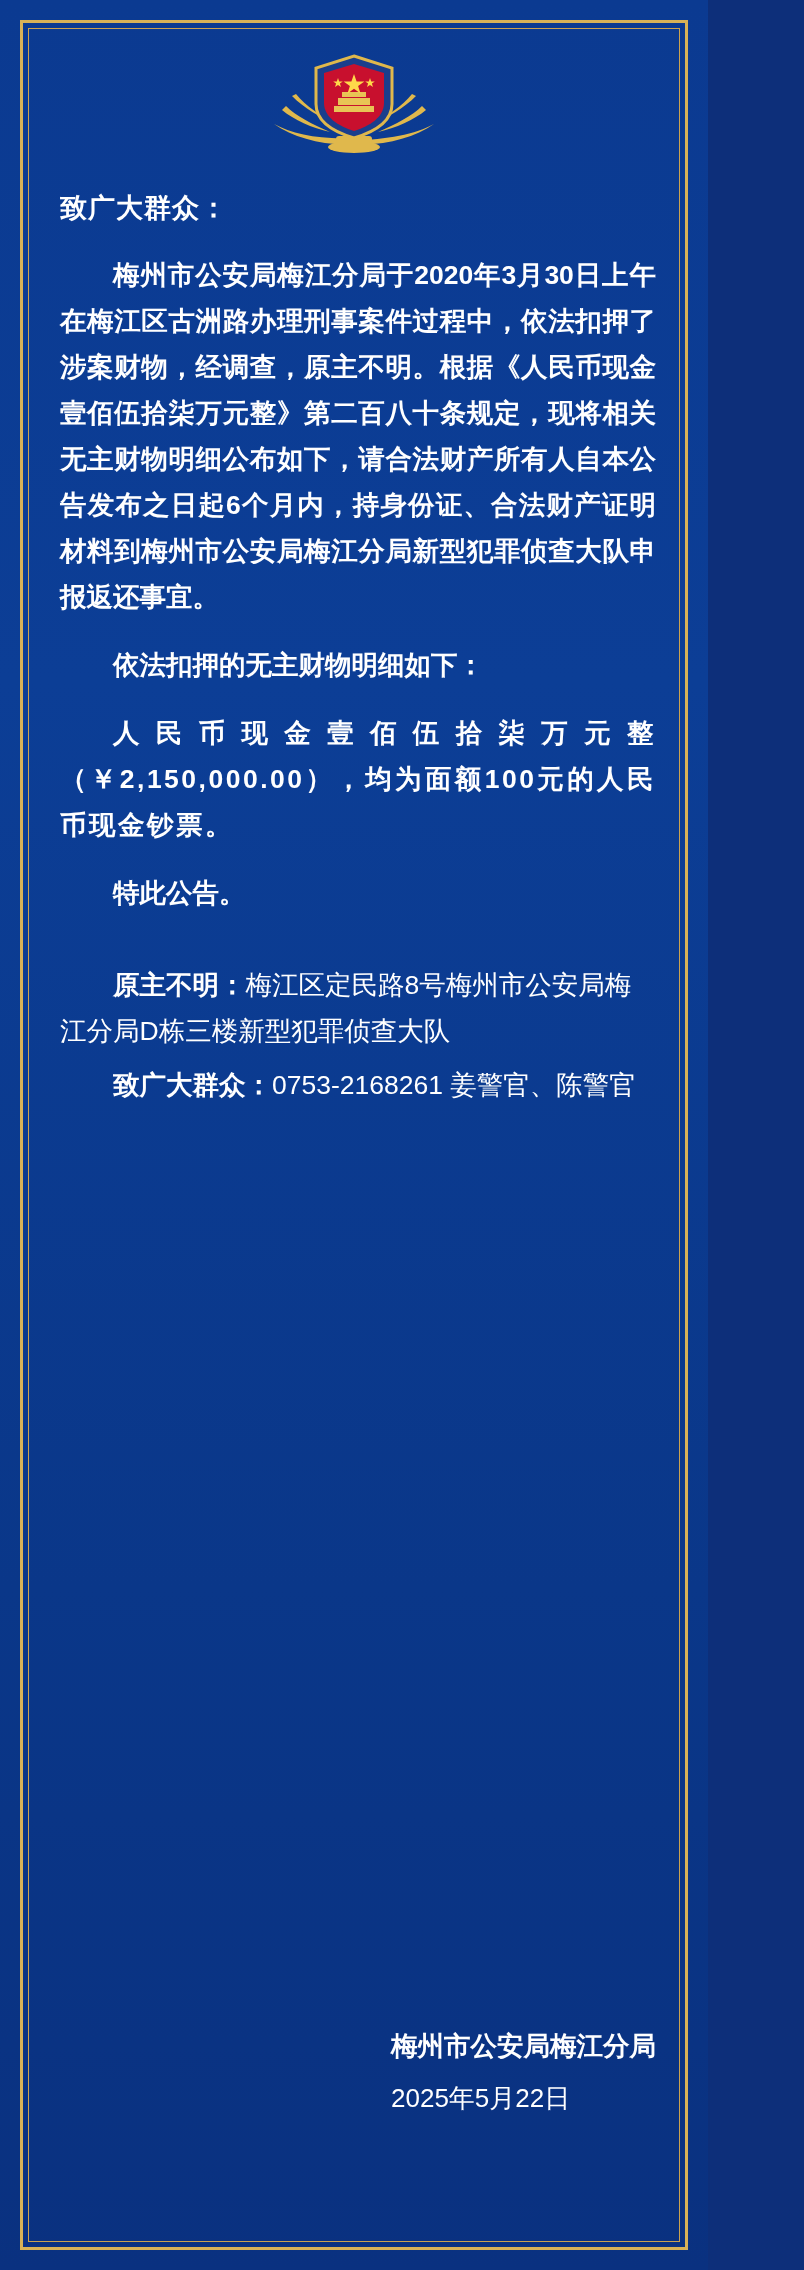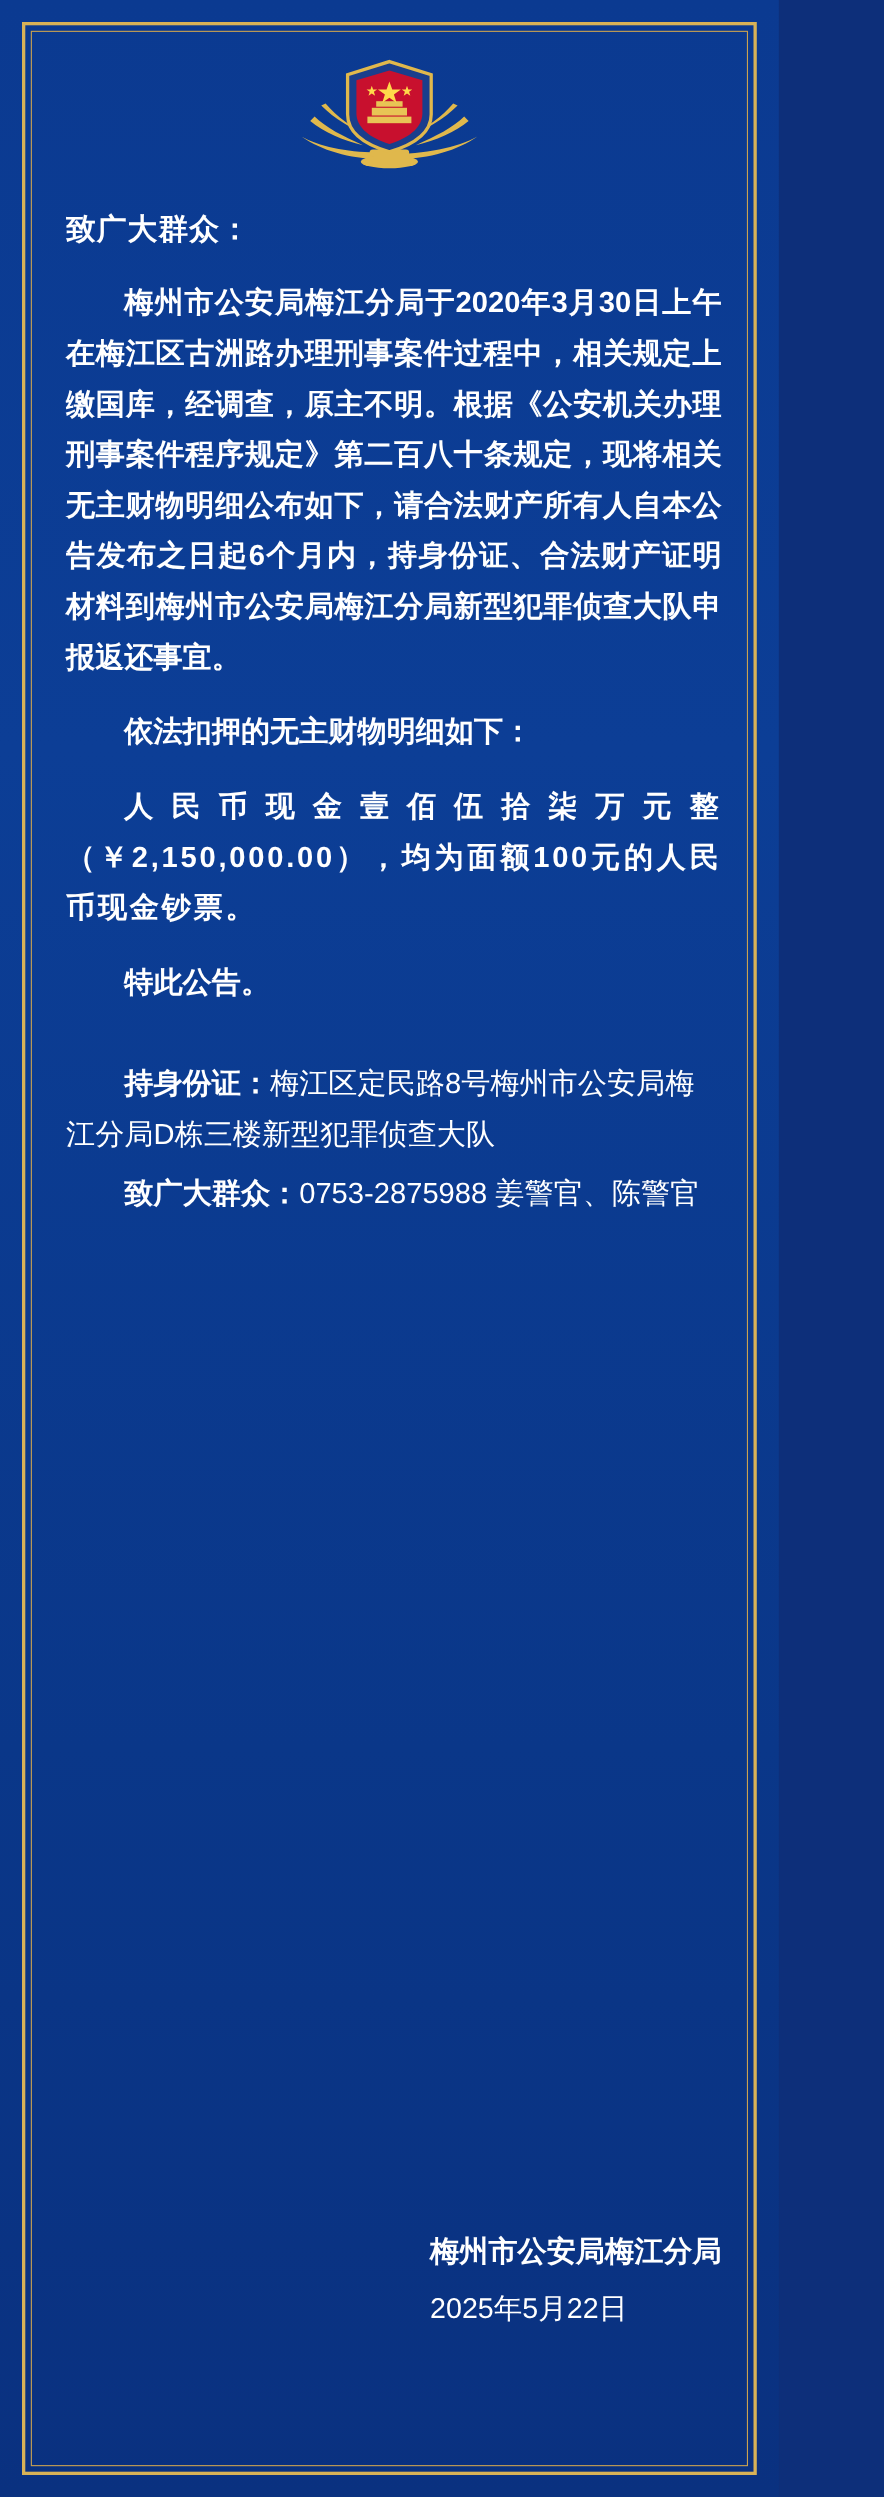--- a/index.html
+++ b/index.html
@@ -156,31 +156,31 @@
           <polygon points="74,30 75.2,33.4 78.8,33.4 75.9,35.5 77,39 74,36.9 71,39 72.1,35.5 69.2,33.4 72.8,33.4"></polygon>
           <polygon points="106,30 107.2,33.4 110.8,33.4 107.9,35.5 109,39 106,36.9 103,39 104.1,35.5 101.2,33.4 104.8,33.4"></polygon>
         </g>
       </svg>
     </div>
   </div>
 
   <div class="content">
     <div class="salutation">致广大群众：</div>
 
-    <p class="body-par bold">梅州市公安局梅江分局于2020年3月30日上午在梅江区古洲路办理刑事案件过程中，相关规定上缴国库，经调查，原主不明。根据《公安机关办理刑事案件程序规定》第二百八十条规定，现将相关无主财物明细公布如下，请合法财产所有人自本公告发布之日起6个月内，持身份证、合法财产证明材料到梅州市公安局梅江分局新型犯罪侦查大队申报返还事宜。</p>
+    <p class="body-par bold">梅州市公安局梅江分局于2020年3月30日上午在梅江区古洲路办理刑事案件过程中，依法扣押了涉案财物，经调查，原主不明。根据《人民币现金壹佰伍拾柒万元整》第二百八十条规定，现将相关无主财物明细公布如下，请合法财产所有人自本公告发布之日起6个月内，持身份证、合法财产证明材料到梅州市公安局梅江分局新型犯罪侦查大队申报返还事宜。</p>
     <p class="body-par bold">依法扣押的无主财物明细如下：</p>
     <p class="body-par bold amount">人民币现金壹佰伍拾柒万元整（￥2,150,000.00），均为面额100元的人民币现金钞票。</p>
     <p class="body-par bold">特此公告。</p>
 
     <div class="contact-block">
       <p class="contact">
-        <span class="label">持身份证：</span><span>梅江区定民路8号梅州市公安局梅江分局D栋三楼新型犯罪侦查大队</span>
+        <span class="label">原主不明：</span><span>梅江区定民路8号梅州市公安局梅江分局D栋三楼新型犯罪侦查大队</span>
       </p>
       <p class="contact">
-        <span class="label">致广大群众：</span><span>0753-2875988 姜警官、陈警官</span>
+        <span class="label">致广大群众：</span><span>0753-2168261 姜警官、陈警官</span>
       </p>
     </div>
   </div>
 
   <div class="signature">
     <div class="org">梅州市公安局梅江分局</div>
     <div class="date">2025年5月22日</div>
   </div>
 
 </div>

